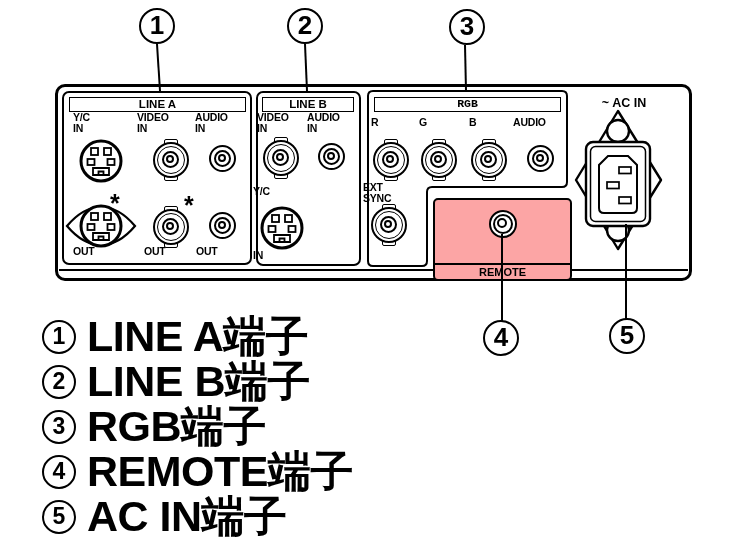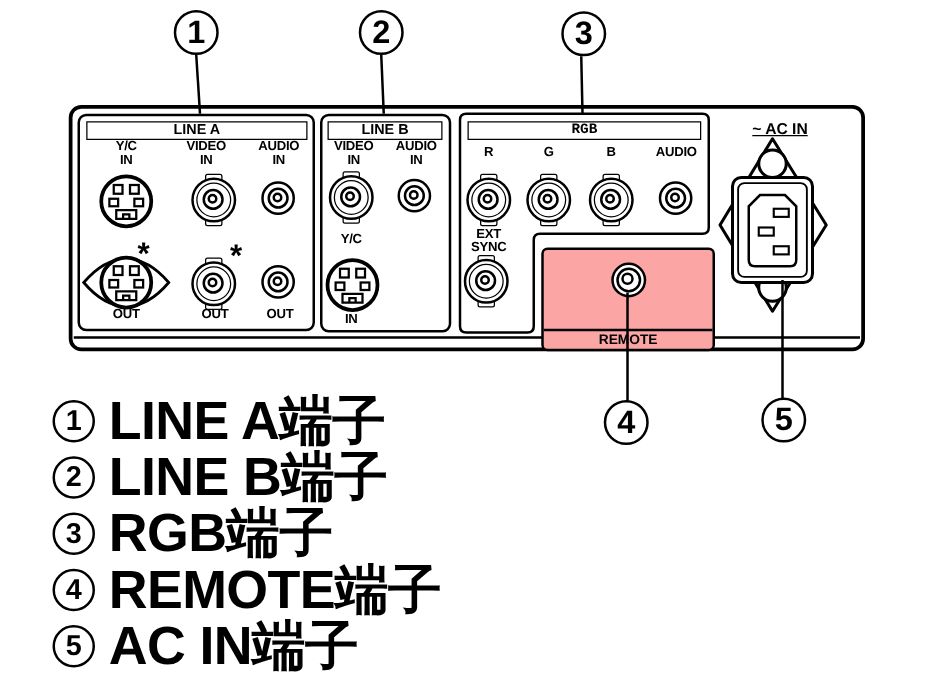--- a/index.html
+++ b/index.html
@@ -21,21 +21,21 @@
   .gbox { position:absolute; border:2px solid #000; border-radius:7px; background:#fff; }
   #box-line-a { left:62px;  top:91px; width:190px; height:174px; }
   #box-line-b { left:256px; top:91px; width:105px; height:175px; }
 
   .hdr { position:absolute; border:1.5px solid #000; background:#fff; height:15px;
          font-size:11.5px; font-weight:bold; text-align:center; line-height:12.5px; }
   #hdr-a   { left:69px;  top:97px; width:177px; }
   #hdr-b   { left:262px; top:97px; width:92px;  }
   #hdr-rgb { left:374px; top:97px; width:187px;font-family:Liberation Mono, monospace; }
 
-  .lbl { position:absolute; font-size:10.5px; font-weight:bold; text-align:center;
+  .lbl { position:absolute; font-size:10.5px; font-weight:bold; text-align:left;
          line-height:10.5px; letter-spacing:-0.2px; white-space:nowrap; }
   .lbl .ln { display:block; }
 
   
   .rca,.bnc,.mini { position:absolute; }
   .ring { position:absolute; border-radius:50%; background:#fff; border:0 solid #000; }
   .rca  { width:27px; height:27px; }
   .rca .o { left:0; top:0; width:27px; height:27px; border-width:2.5px; }
   .rca .m { left:2.5px; top:2.5px; width:17px; height:17px; border-width:2.5px; }
   .rca .i { left:2px; top:2px; width:8px; height:8px; border-width:2px; }
@@ -57,21 +57,21 @@
   .ast { position:absolute; font-size:25px; font-weight:bold; line-height:14px; }
 
   
   .remote-box { position:absolute; left:433px; top:198px; width:139px; height:83px;
                 border:2px solid #000; border-radius:5px; background:#fca5a5; }
   .remote-band { position:absolute; left:0; bottom:0; width:100%; height:16px;
                  border-top:2px solid #000; font-size:11px; font-weight:bold;
                  text-align:center; line-height:14px; }
 
   #ac-label { position:absolute; left:584px; top:96px; width:80px;
-              font-size:12.5px; font-weight:bold; text-align:center;text-decoration:underline; }
+              font-size:12.5px; font-weight:bold; text-align:center; }
 
   
   .co { position:absolute; width:36px; height:36px; border:2.5px solid #000; border-radius:50%;
         background:#fff; font-size:26px; font-weight:bold; text-align:center; line-height:31px;
         z-index:6; }
   #leaders { position:absolute; left:0; top:0; z-index:5; }
 
   
   .legend { position:absolute; left:42px; top:318px; }
   .lrow { display:flex; align-items:center; height:38px; margin-bottom:7px; }

